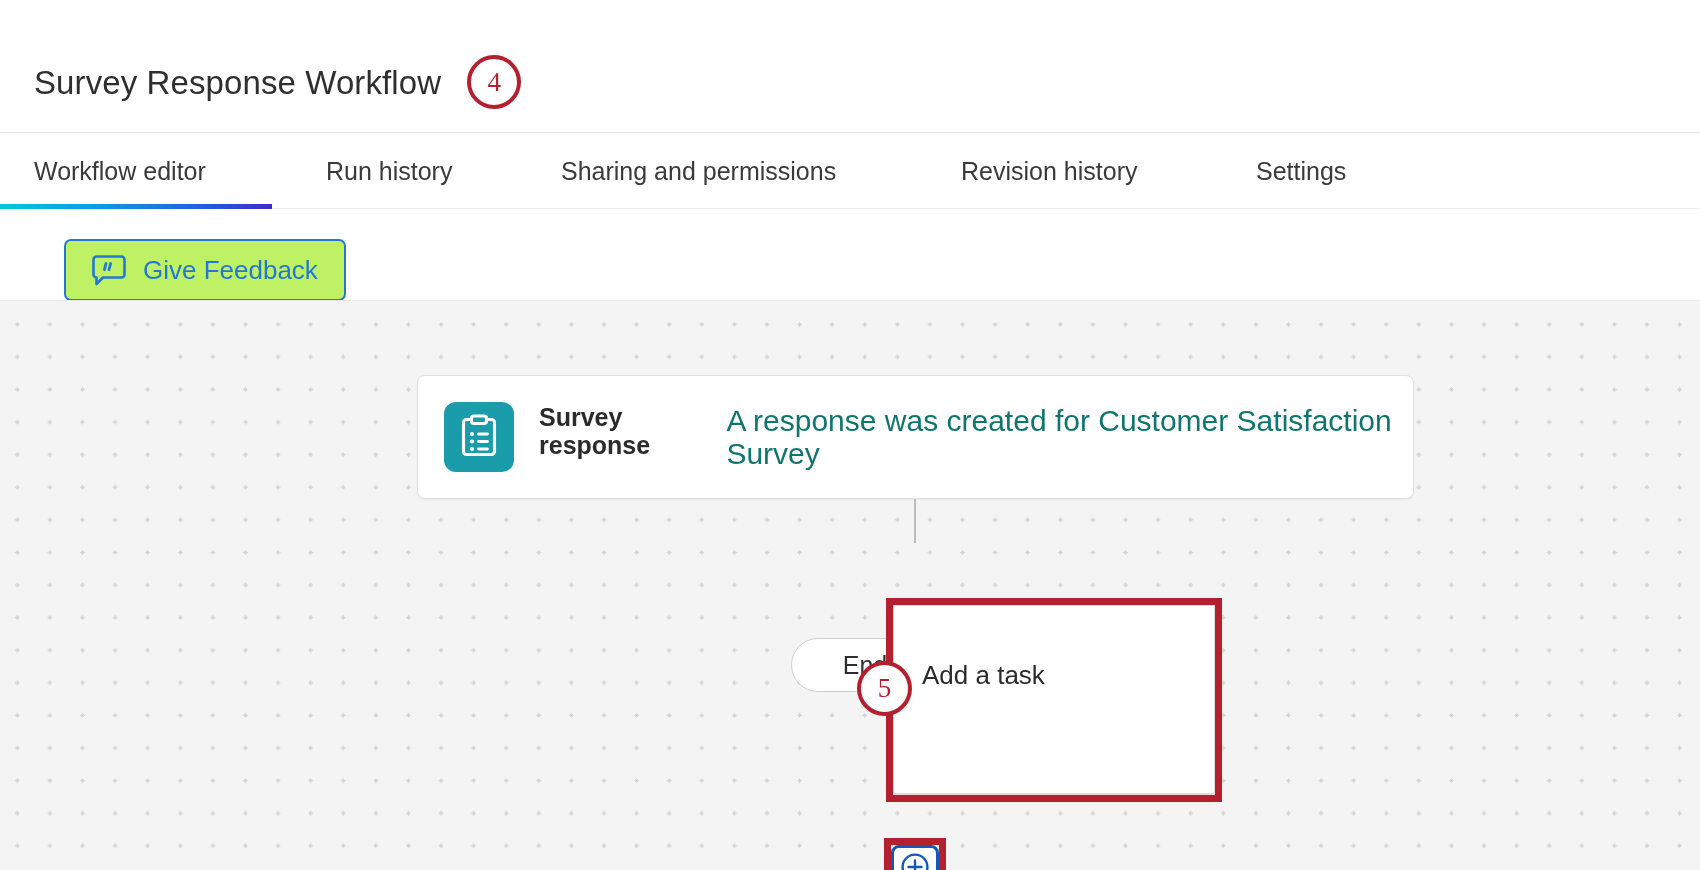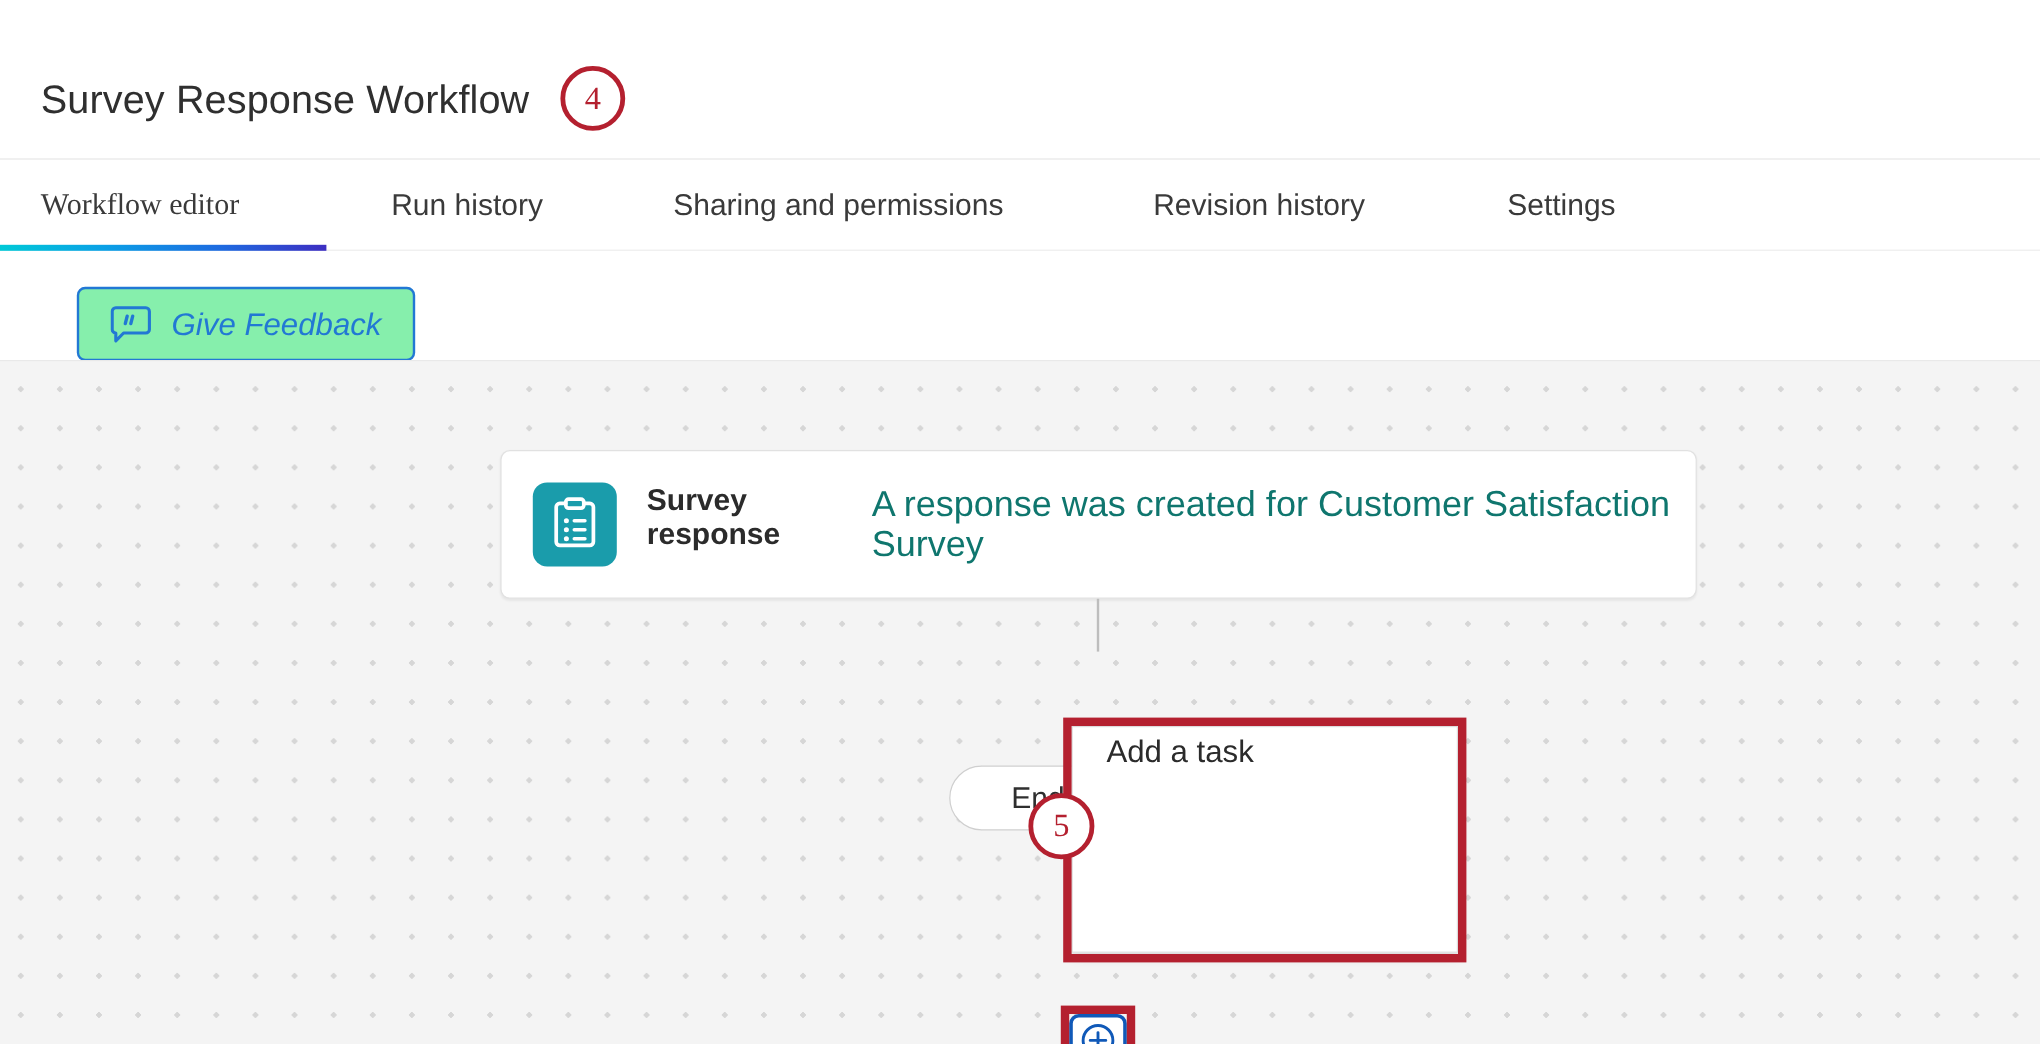--- a/index.html
+++ b/index.html
@@ -112,25 +112,24 @@
     align-items: center;
     padding-left: 64px;
   }
 
   .feedback-btn {
     display: inline-flex;
     align-items: center;
     gap: 17px;
     border: 2px solid #2278d4;
     border-radius: 7px;
-    background: #86efac;
+    background: #bef264;
     padding: 0 26px;
     height: 62px;
     cursor: pointer;
-    font-style: italic;
   }
 
   .feedback-btn .label {
     font-size: 26px;
     color: #2278d4;
     font-weight: 400;
   }
 
   .feedback-icon { width: 34px; height: 32px; display: block; }
 
@@ -257,21 +256,21 @@
     background: #ffffff;
     border: 1px solid #dcdcdc;
     box-shadow: 0 3px 10px rgba(0,0,0,0.14);
     padding-top: 5px;
     z-index: 6;
   }
 
   .dropdown-item {
     height: 80px;
     display: flex;
-    align-items: flex-start;
+    align-items: flex-end;
     padding-left: 28px;
     font-size: 26px;
     color: #2b2b2b;
     cursor: pointer;
   }
 
   .annot-rect-menu {
     position: absolute;
     left: 886px;
     top: 297px;
@@ -295,21 +294,21 @@
 </head>
 <body>
 
 <div class="page-header">
   <span class="page-title">Survey Response Workflow</span>
   <span class="annot-badge badge-4">4</span>
 </div>
 
 <div class="tabbar">
   <div class="tabs">
-    <div class="tab" style="width:292px;font-family:Liberation Serif, serif;">
+    <div class="tab" style="width:292px;">
       <span>Workflow editor</span>
     </div>
     <div class="tab" style="width:235px;">
       <span>Run history</span>
     </div>
     <div class="tab" style="width:400px;">
       <span>Sharing and permissions</span>
     </div>
     <div class="tab" style="width:295px;">
       <span>Revision history</span>

